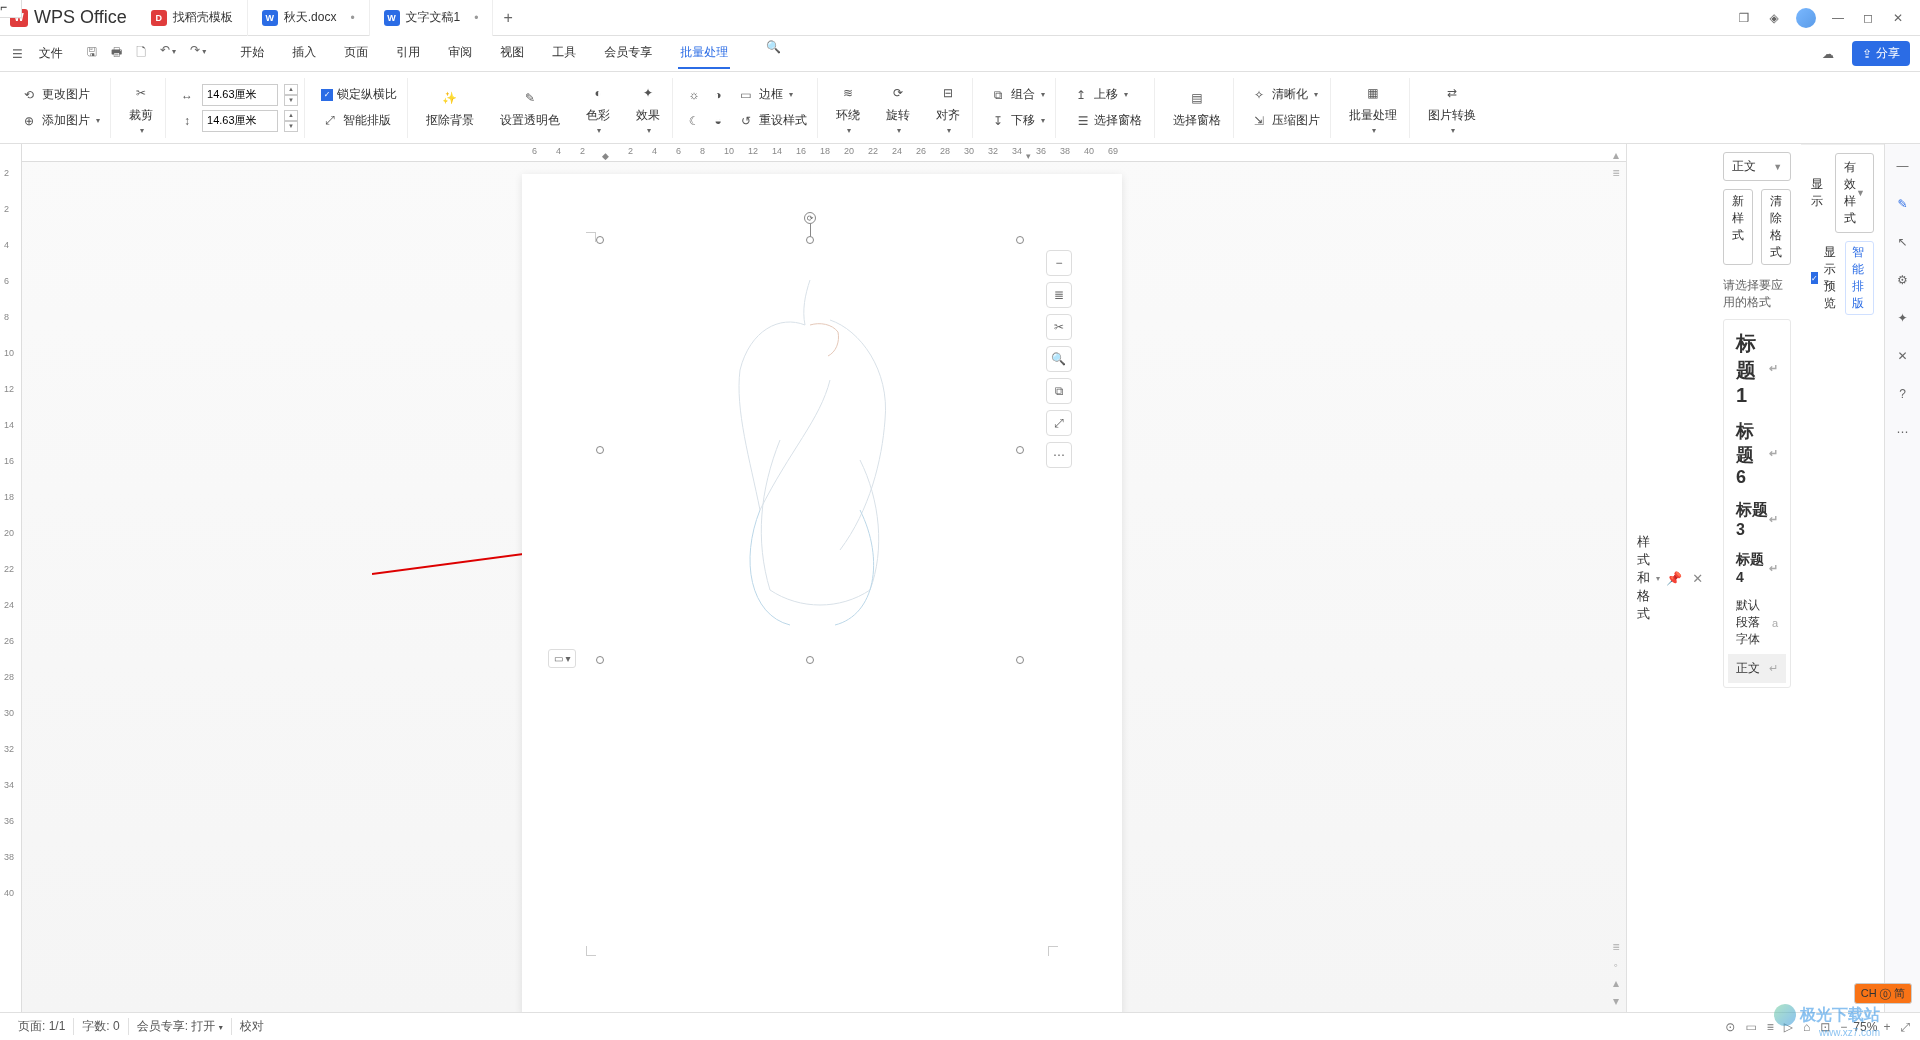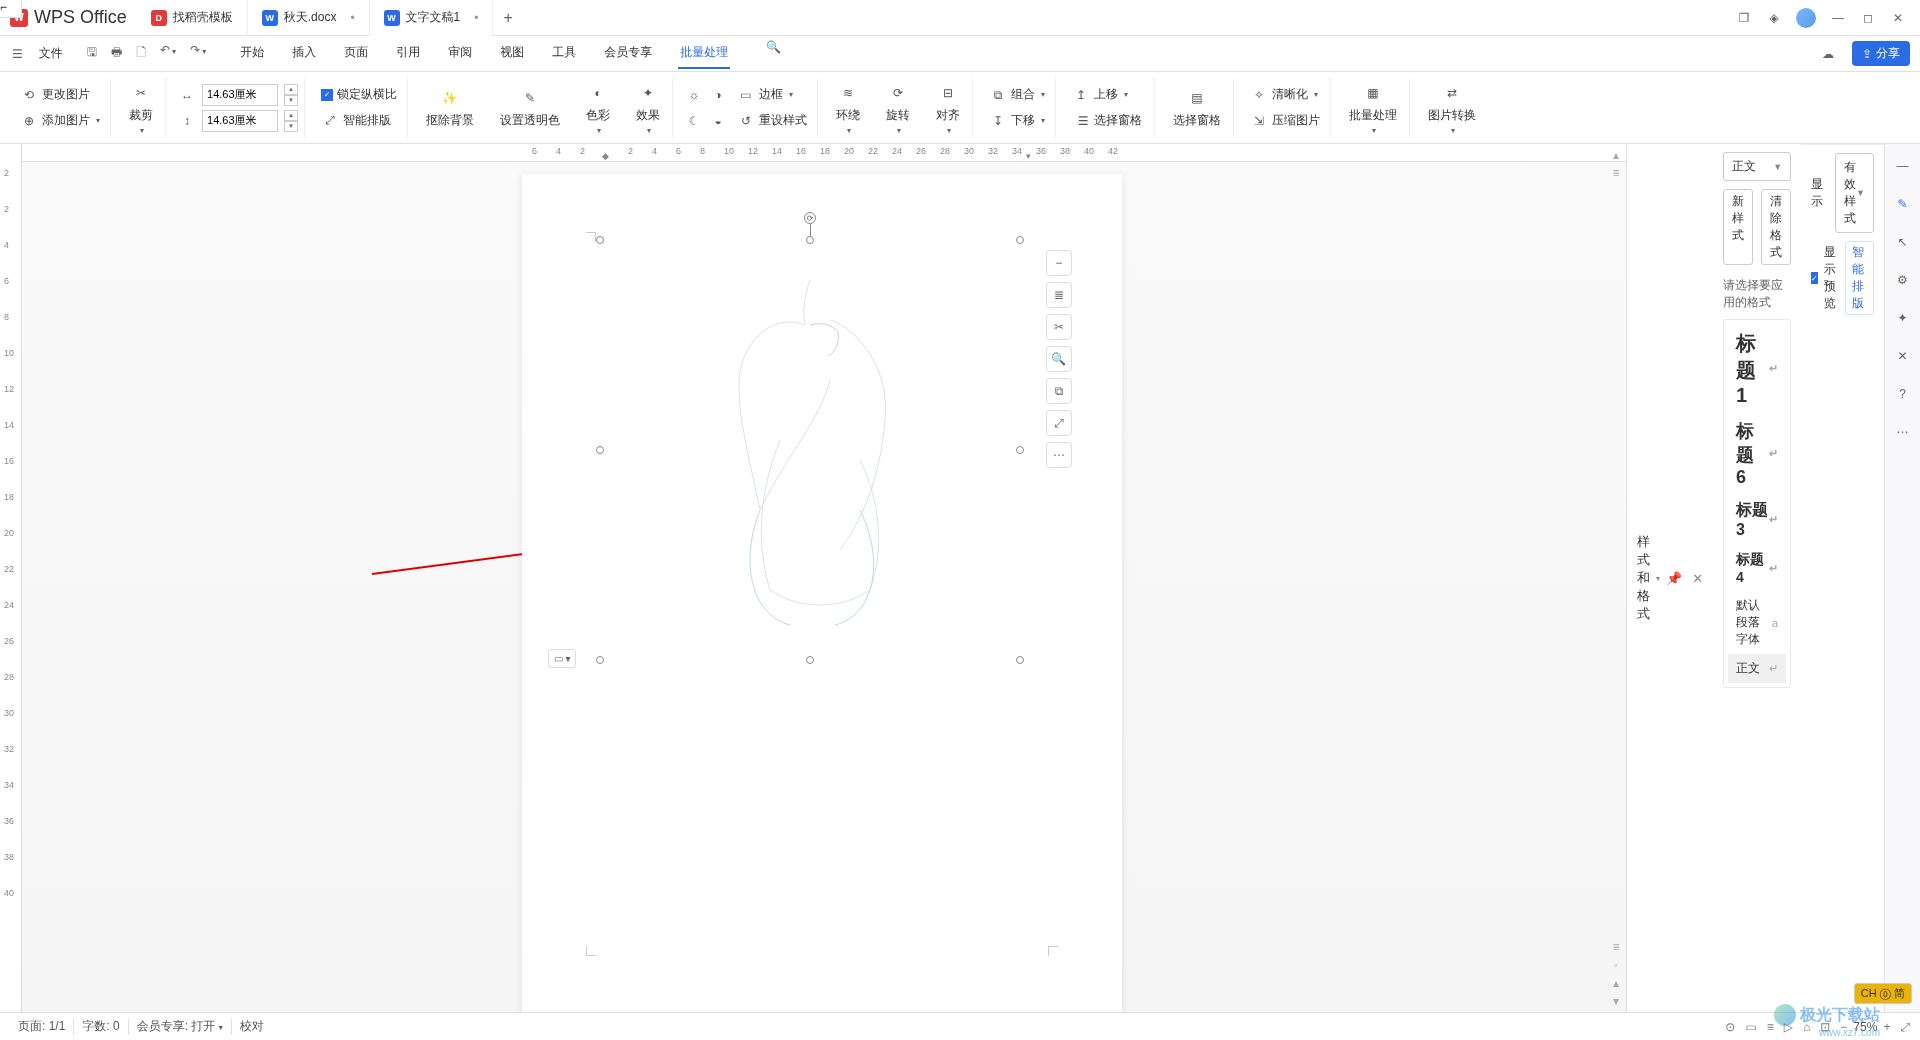--- a/index.html
+++ b/index.html
@@ -95,21 +95,21 @@
 .sp-footer-row { display: flex; align-items: center; gap: 6px; }
 .smart-layout { margin-left: auto; color: #2b6ce5; border: 1px solid #d0e0ff; padding: 2px 6px; border-radius: 3px; }
 
 .statusbar { height: 28px; background: #fff; border-top: 1px solid #e0e0e0; display: flex; align-items: center; padding: 0 10px; font-size: 12px; color: #555; }
 .sb-item { padding: 0 8px; border-right: 1px solid #e0e0e0; }
 .sb-item:last-of-type { border-right: none; }
 .sb-right { margin-left: auto; display: flex; align-items: center; gap: 10px; }
 .sb-icon { color: #777; }
 .zoom { display: flex; align-items: center; gap: 6px; }
 
-.ime-badge { position: absolute; right: 8px; bottom: 36px; background: #eab308; border: 1px solid #ccc; border-radius: 3px; padding: 2px 6px; font-size: 11px; }
+.ime-badge { position: absolute; right: 8px; bottom: 36px; background: #f97316; border: 1px solid #ccc; border-radius: 3px; padding: 2px 6px; font-size: 11px; }
 .watermark { position: absolute; right: 40px; bottom: 14px; opacity: 0.55; display:flex; align-items:center; gap:4px; }
 .watermark .wm-icon { width:22px; height:22px; border-radius:50%; background: linear-gradient(135deg,#6fcf97,#2b90e5); }
 .watermark .wm-text { color:#2b90e5; font-weight:bold; font-size:16px; }
 .watermark .wm-url { position:absolute; right:0; bottom:-12px; font-size:10px; color:#2b90e5; }
 </style>
 </head>
 <body>
 
 <div class="titlebar">
   <div class="app-logo">
@@ -366,21 +366,21 @@
       <span class="tick" style="left:846px;">22</span>
       <span class="tick" style="left:870px;">24</span>
       <span class="tick" style="left:894px;">26</span>
       <span class="tick" style="left:918px;">28</span>
       <span class="tick" style="left:942px;">30</span>
       <span class="tick" style="left:966px;">32</span>
       <span class="tick" style="left:990px;">34</span>
       <span class="tick" style="left:1014px;">36</span>
       <span class="tick" style="left:1038px;">38</span>
       <span class="tick" style="left:1062px;">40</span>
-      <span class="tick" style="left:1086px;">42</span>
+      <span class="tick" style="left:1086px;">69</span>
       <span class="indent-marker" style="left:580px;">◆</span>
       <span class="indent-marker" style="left:1004px;">▾</span>
     </div>
     <svg class="arrow-annotation" width="200" height="40">
       <defs>
           <marker id="ah" markerWidth="10" markerHeight="8" refX="9" refY="4" orient="auto">
             <polygon points="0 0, 10 4, 0 8" fill="#d00"></polygon>
           </marker>
         </defs>
       <line x1="0" y1="30" x2="190" y2="5" stroke="#d00" stroke-width="2" marker-end="url(#ah)"></line>

